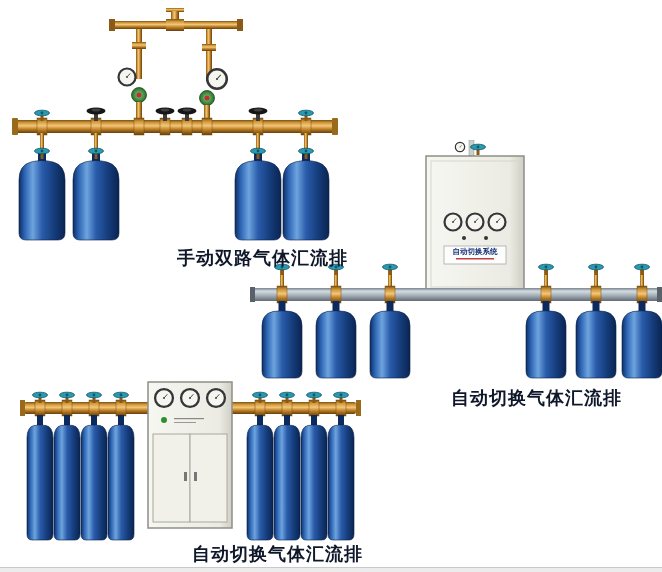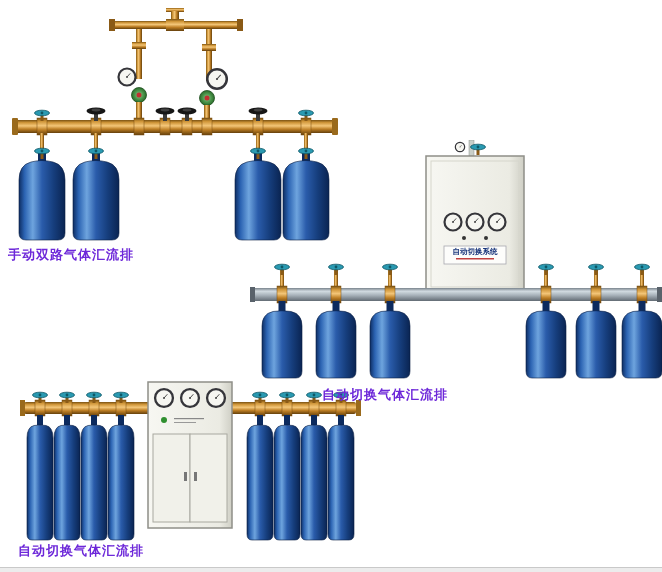--- a/index.html
+++ b/index.html
@@ -1,22 +1,22 @@
 <!DOCTYPE html>
 <html><head>
 <meta charset="utf-8">
 <style>
   * { margin:0; padding:0; box-sizing:border-box; }
   html,body { background:#ffffff; }
   body { font-family:"Liberation Sans", sans-serif; }
   .canvas { position:relative; width:662px; height:572px; background:#ffffff; overflow:hidden; }
   .fig { position:absolute; }
   .caption {
-    position:absolute; text-align:left; font-weight:bold;
-    font-size:13px; color:#6d28d9; letter-spacing:1px; white-space:nowrap;
+    position:absolute; text-align:right; font-weight:bold;
+    font-size:18px; color:#0f172a; letter-spacing:1px; white-space:nowrap;
   }
   .bottom-rule {
     position:absolute; left:0; top:567px; width:662px; height:5px;
     background:#ececec; border-top:1px solid #c9c9c9;
   }
 </style>
 </head>
 <body>
 
 <div class="canvas">

